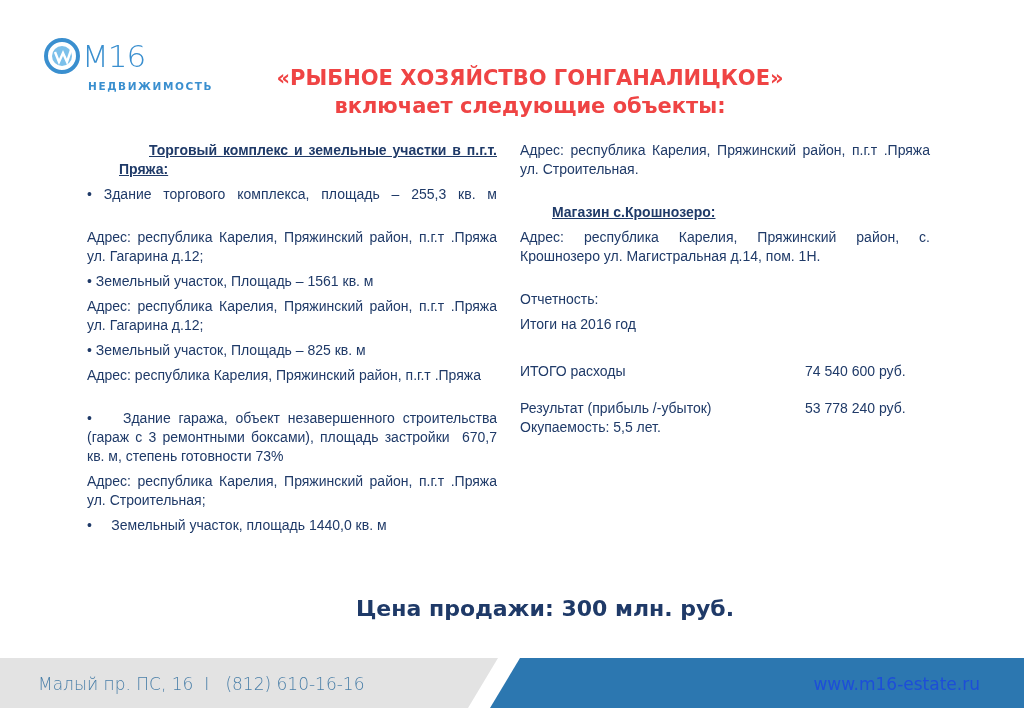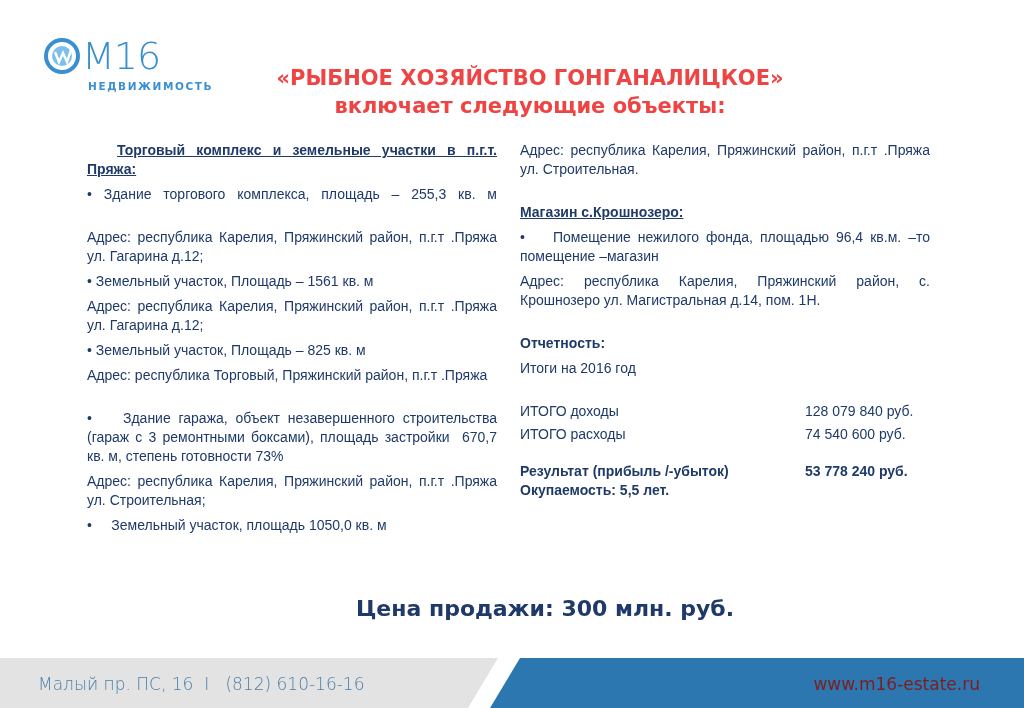--- a/index.html
+++ b/index.html
@@ -6,55 +6,55 @@
     body {
       width: 1024px; height: 708px; position: relative; overflow: hidden;
       background: #ffffff;
       font-family: "Liberation Sans", sans-serif;
       color: #1f3a68;
     }
     .logo { position: absolute; left: 44px; top: 38px; width: 130px; height: 60px; }
     .logo-mark { position: absolute; left: 0; top: 0; width: 36px; height: 36px; }
     .logo-text {
       position: absolute; left: 38px; top: -6px;
-      font-family: "DejaVu Sans", sans-serif; font-size: 38px; font-weight: 300;
+      font-family: "DejaVu Sans", sans-serif; font-size: 31px; font-weight: 300;
       color: #3a8fcf; letter-spacing: -1px; line-height: 48px;
     }
     .logo-sub {
       position: absolute; left: 0px; top: 42px;
       font-family: "DejaVu Sans", sans-serif; font-size: 10.5px; font-weight: bold;
       color: #3a8fcf; letter-spacing: 1.6px; margin-left: 44px;
     }
     .title {
       position: absolute; left: 200px; width: 660px; top: 64px;
       text-align: center; font-family: "DejaVu Sans", sans-serif; font-weight: bold;
       color: #ef4444; font-size: 21px; line-height: 28px;
     }
     .col { position: absolute; font-size: 14px; line-height: 19px; color: #1f3a68; }
     .col-left { left: 87px; top: 141px; width: 410px; }
     .col-right { left: 520px; top: 141px; width: 410px; }
     .p { margin: 0 0 6px 0; text-align: justify; text-align-last: left; }
     .jl { text-align-last: justify; }
-    .h { font-weight: bold; text-decoration: underline; }
-    .b { font-weight: bold; }
+    .h { font-weight: bold; text-decoration: underline; margin-left: 32px; }
+    .b { font-weight: normal; }
     .gap { height: 18px; }
     .row { display: flex; }
     .row .k { width: 285px; }
     .price {
       position: absolute; left: 0; width: 1090px; top: 596px; text-align: center;
       font-family: "DejaVu Sans", sans-serif; font-weight: bold; font-size: 22px; color: #1f3a68;
     }
     .footer { position: absolute; left: 0; top: 658px; width: 1024px; height: 50px; }
     .footer svg { position: absolute; left: 0; top: 0; }
     .footer-left {
       position: absolute; left: 38px; top: 16px; font-size: 17px; color: #4a7fa8;
       font-family: "DejaVu Sans", sans-serif; font-weight: 300;
     }
     .footer-right {
-      position: absolute; right: 44px; top: 16px; font-size: 17px; color: #7f1d1d;
+      position: absolute; right: 44px; top: 16px; font-size: 17px; color: #1d4ed8;
       font-family: "DejaVu Sans", sans-serif;
     }
   </style>
 </head>
 <body>
 
 <div class="logo">
   <svg class="logo-mark" viewBox="0 0 36 36" width="36" height="36">
     <circle cx="18" cy="18" r="16" fill="none" stroke="#3a8fcf" stroke-width="4"></circle>
     <circle cx="18" cy="18" r="10" fill="#7cc0ea"></circle>
@@ -70,41 +70,36 @@
 </div>
 
 <div class="col col-left">
   <p class="p h" style="text-indent:30px">Торговый комплекс и земельные участки в п.г.т. Пряжа:</p>
   <p class="p jl">• Здание торгового комплекса, площадь – 255,3 кв. м</p>
   <div class="gap"></div>
   <p class="p">Адрес: республика Карелия, Пряжинский район, п.г.т .Пряжа ул. Гагарина д.12;</p>
   <p class="p">• Земельный участок, Площадь – 1561 кв. м</p>
   <p class="p">Адрес: республика Карелия, Пряжинский район, п.г.т .Пряжа ул. Гагарина д.12;</p>
   <p class="p">• Земельный участок, Площадь – 825 кв. м</p>
-  <p class="p">Адрес: республика Торговый, Пряжинский район, п.г.т .Пряжа</p>
+  <p class="p">Адрес: республика Карелия, Пряжинский район, п.г.т .Пряжа</p>
   <div class="gap"></div>
   <p class="p" style="white-space:pre-wrap">•    Здание гаража, объект незавершенного строительства (гараж с 3 ремонтными боксами), площадь застройки  670,7 кв. м, степень готовности 73%</p>
   <p class="p">Адрес: республика Карелия, Пряжинский район, п.г.т .Пряжа ул. Строительная;</p>
-  <p class="p" style="white-space:pre-wrap">•     Земельный участок, площадь 1050,0 кв. м</p>
+  <p class="p" style="white-space:pre-wrap">•     Земельный участок, площадь 1440,0 кв. м</p>
 </div>
 
 <div class="col col-right">
   <p class="p">Адрес: республика Карелия, Пряжинский район, п.г.т .Пряжа ул. Строительная.</p>
   <div class="gap"></div>
   <p class="p h">Магазин с.Крошнозеро:</p>
-  <p class="p" style="white-space:pre-wrap">•    Помещение нежилого фонда, площадью 96,4 кв.м. –то помещение –магазин</p>
   <p class="p">Адрес: республика Карелия, Пряжинский район, с. Крошнозеро ул. Магистральная д.14, пом. 1Н.</p>
   <div class="gap"></div>
   <p class="p b">Отчетность:</p>
   <p class="p">Итоги на 2016 год</p>
   <div class="gap"></div>
-  <div class="row">
-    <span class="k">ИТОГО доходы</span>
-    <span>128 079 840 руб.</span>
-  </div>
   <div class="row" style="margin-top:4px">
     <span class="k">ИТОГО расходы</span>
     <span>74 540 600 руб.</span>
   </div>
   <div class="gap"></div>
   <div class="row b">
     <span class="k">Результат (прибыль /-убыток)</span>
     <span>53 778 240 руб.</span>
   </div>
   <p class="p b" style="">Окупаемость: 5,5 лет.</p>

